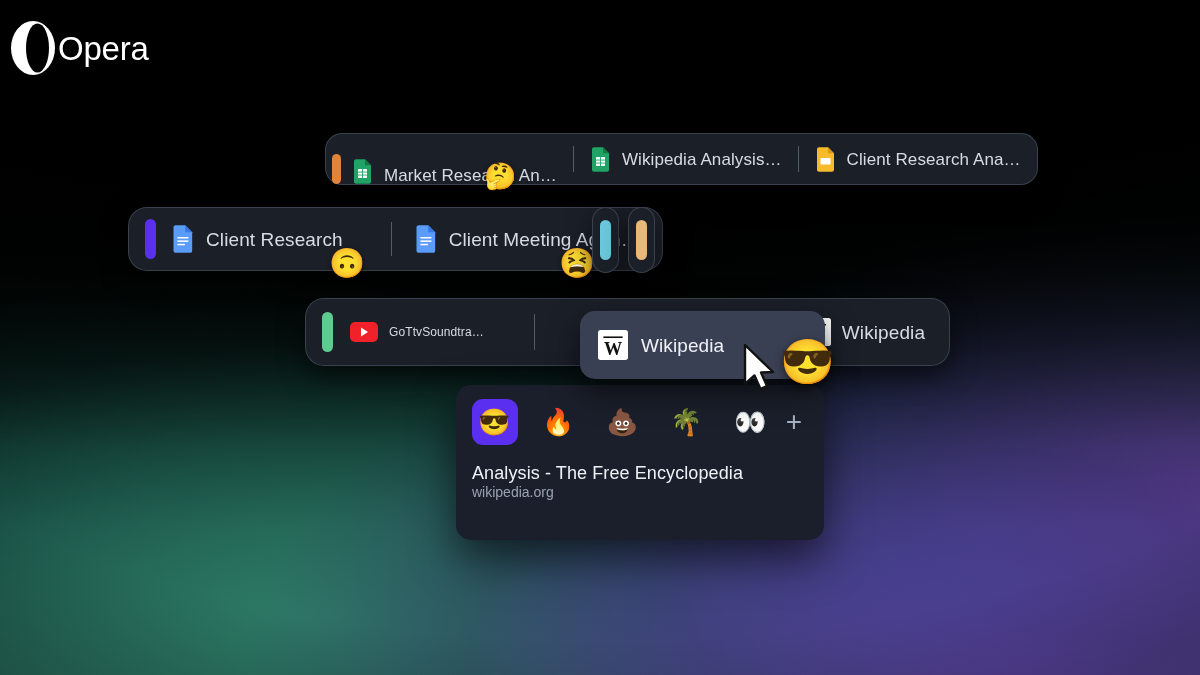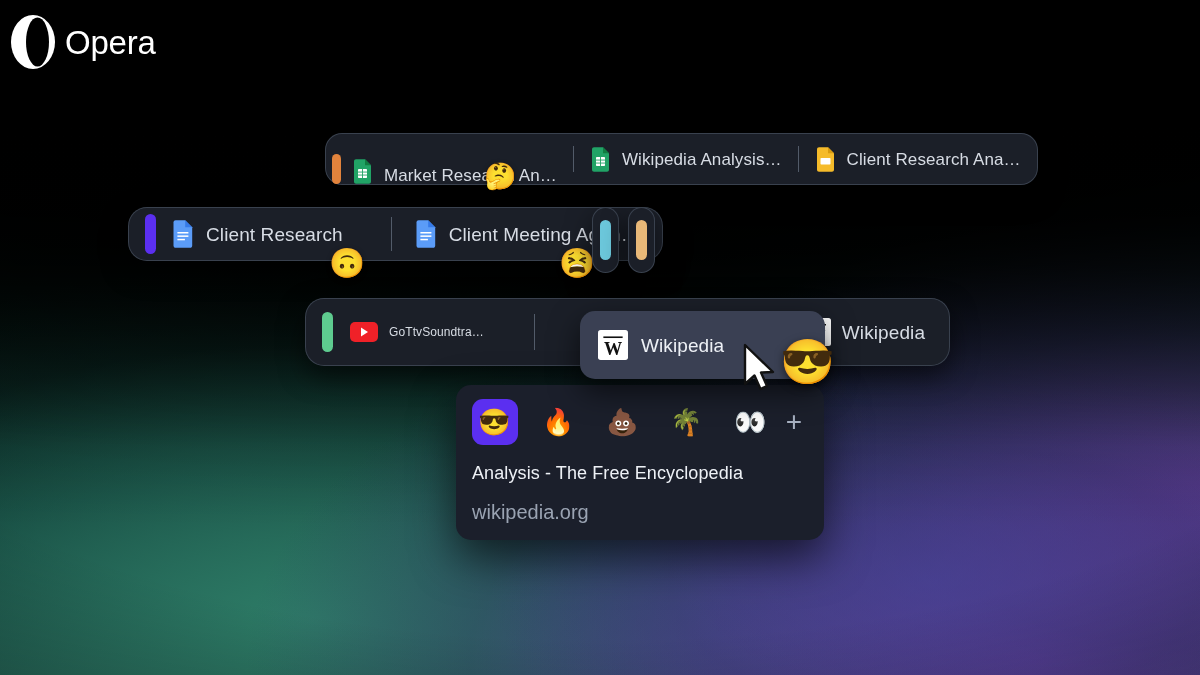--- a/index.html
+++ b/index.html
@@ -43,22 +43,22 @@
   .bg-topdark {
     background: linear-gradient(180deg, #000000 0%, #000000 18%, rgba(0,0,0,0.92) 32%, rgba(0,0,0,0.55) 48%, rgba(0,0,0,0.10) 66%, rgba(0,0,0,0) 78%);
   }
   .bg-vig {
     background: radial-gradient(130% 105% at 50% 40%, rgba(0,0,0,0) 52%, rgba(0,0,0,0.38) 86%, rgba(0,0,0,0.62) 100%);
   }
 
   
   #brand {
     position: absolute;
-    left: 10px; top: 14px;
-    display: flex; align-items: center; gap: 9px;
+    left: 10px; top: 20px;
+    display: flex; align-items: center; gap: 2px;
     z-index: 40;
     justify-content: center;
   }
   #brand .mark { width: 46px; height: 56px; display: block; }
   #brand .word {
     color: #ffffff;
     font-size: 33px;
     letter-spacing: -0.2px;
     font-weight: 400;
     line-height: 1;
@@ -180,23 +180,22 @@
     line-height: 1;
     flex: none;
   }
   #popup-title {
     margin-top: 18px;
     color: #eef1f6;
     font-size: 18px;
     letter-spacing: 0.1px;
   }
   #popup-url {
-    margin-top: 17px;
     color: #9aa3b2;
-    font-size: 20px;
+    font-size: 14px;
   }
 
   
   #cursor {
     position: absolute;
     left: 742px; top: 343px;
     width: 36px; height: 50px;
     z-index: 70;
     pointer-events: none;
   }
@@ -261,21 +260,21 @@
     <div class="tabpill">
       <svg width="21" height="25" viewBox="0 0 21 25">
         <path d="M2 2.2C2 1.1 2.9 0.2 4 0.2h9l6 6v16.6c0 1.1-0.9 2-2 2H4c-1.1 0-2-0.9-2-2z" fill="#f5bb2a"></path>
         <path d="M13 0.2l6 6h-6z" fill="#d89b10"></path>
         <rect x="5.5" y="11" width="10" height="6.6" rx="0.8" fill="#ffffff"></rect>
       </svg>
       <span class="tab-title">Client Research Ana…</span>
     </div>
   </div>
 
-  <div class="tabgroup" style="left:128px; top:207px; height:54px; border-radius:19px;">
+  <div class="tabgroup" style="left:128px; top:207px; height:64px; border-radius:19px;">
     <div class="tabpill" style="padding-left:16px; padding-right:48px;">
       <div class="group-marker" style="width:11px;height:40px;background:#5b2ff0;"></div>
       <svg width="24" height="28" viewBox="0 0 24 28" style="margin-left:4px;">
         <path d="M2.5 2.4C2.5 1.2 3.5 0.3 4.6 0.3h9.6l7 7v18.4c0 1.2-0.9 2.1-2.1 2.1H4.6c-1.1 0-2.1-0.9-2.1-2.1z" fill="#5b9cf8"></path>
         <path d="M14.2 0.3l7 7h-7z" fill="#357ae8"></path>
         <rect x="6.4" y="12" width="11" height="1.5" fill="#ffffff"></rect>
         <rect x="6.4" y="15.4" width="11" height="1.5" fill="#ffffff"></rect>
         <rect x="6.4" y="18.8" width="7.5" height="1.5" fill="#ffffff"></rect>
       </svg>
       <span class="tab-title" style="font-size:19px;">Client Research</span>

